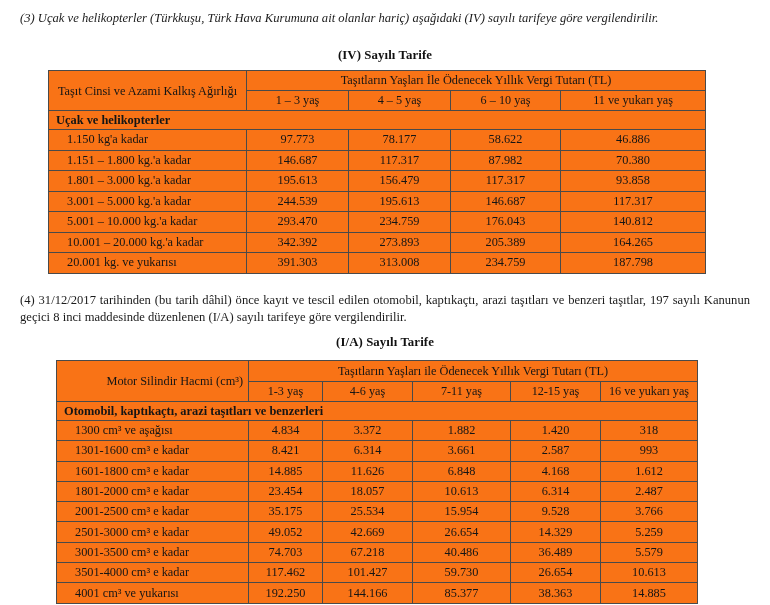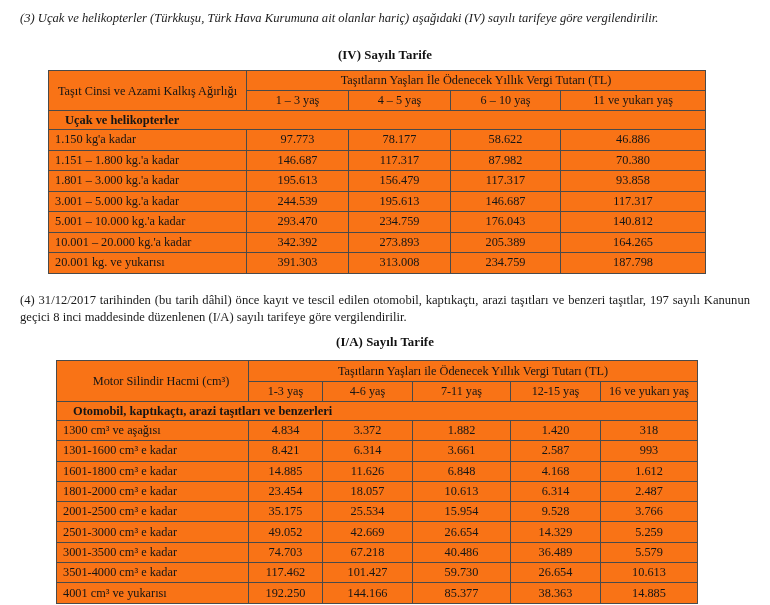--- a/index.html
+++ b/index.html
@@ -80,29 +80,29 @@
   table.tarife .hdr-main {
     text-align: center;
     font-size: 12.3px;
   }
   table.tarife .hdr-sub {
     text-align: center;
     font-size: 12.2px;
   }
   table.tarife .rowlabel {
     text-align: left;
-    padding-left: 6px;
+    padding-left: 18px;
   }
   table.tarife .num {
     text-align: center;
   }
   table.tarife .grouprow td {
     font-weight: bold;
     text-align: left;
-    padding-left: 16px;
+    padding-left: 7px;
     font-size: 12.4px;
   }
 
   
   #table-iv {
     left: 48px;
     top: 70px;
     width: 657px;
   }
   #table-iv col.c0 { width: 198px; }
@@ -128,21 +128,21 @@
     top: 360px;
     width: 641px;
   }
   #table-ia col.c0 { width: 192px; }
   #table-ia col.c1 { width: 74px; }
   #table-ia col.c2 { width: 90px; }
   #table-ia col.c3 { width: 98px; }
   #table-ia col.c4 { width: 90px; }
   #table-ia col.c5 { width: 97px; }
   #table-ia .hdr-left {
-    text-align: center;
+    text-align: right;
     vertical-align: middle;
     font-size: 12.3px;
     padding-left: 22px;
   }
   #table-ia tbody tr { height: 20.3px; }
   #table-ia thead tr.r1 { height: 21px; }
   #table-ia thead tr.r2 { height: 20px; }
   #table-ia .grouprow { height: 19px; }
 </style>
 </head>

